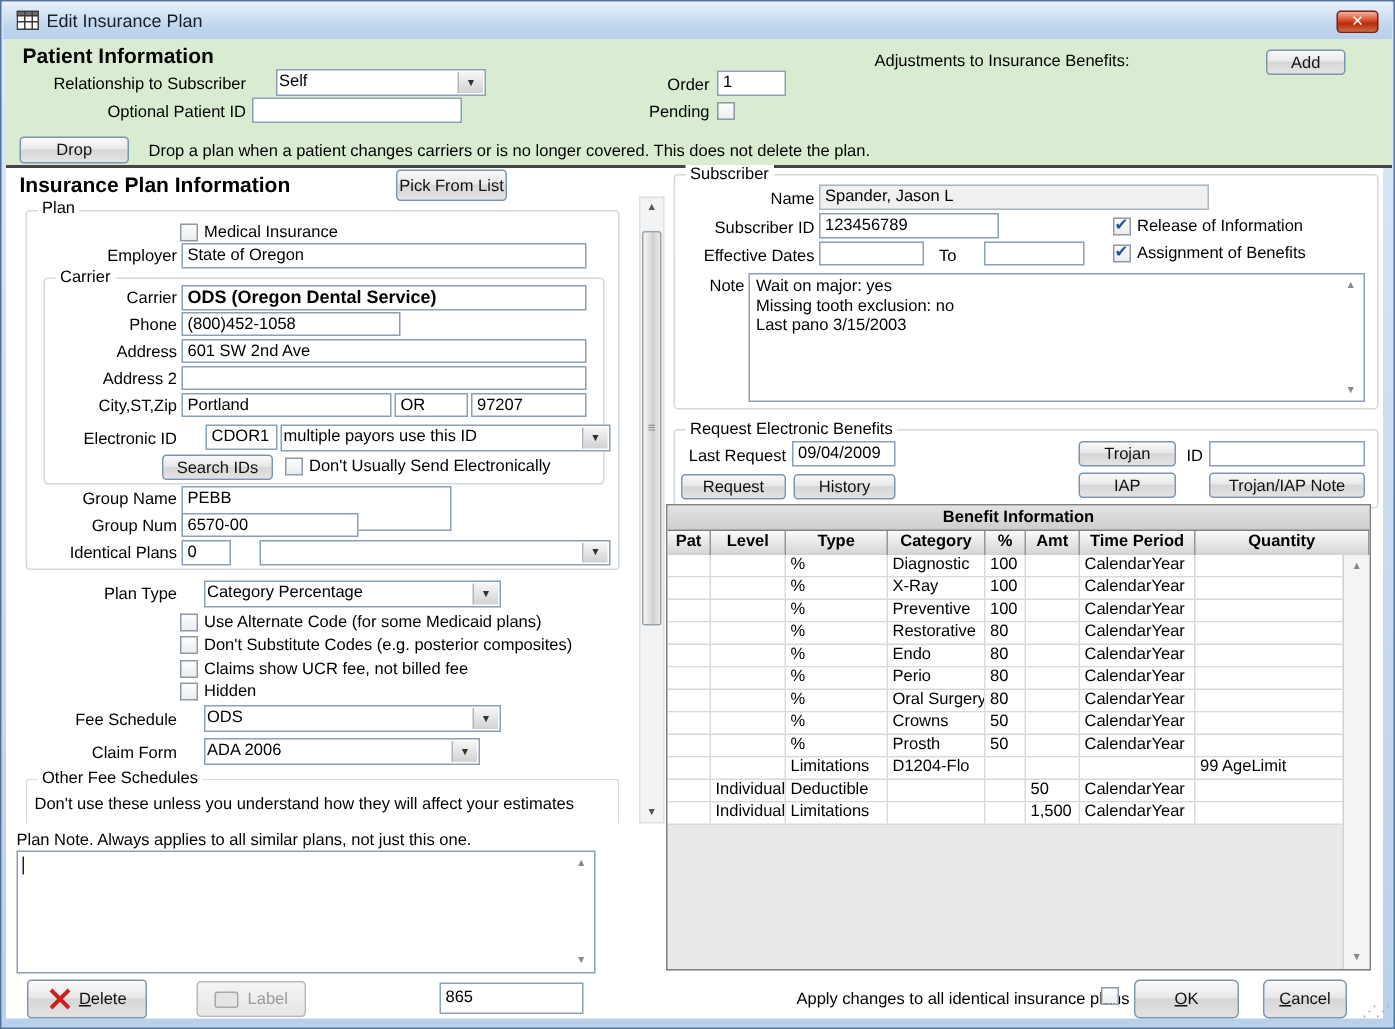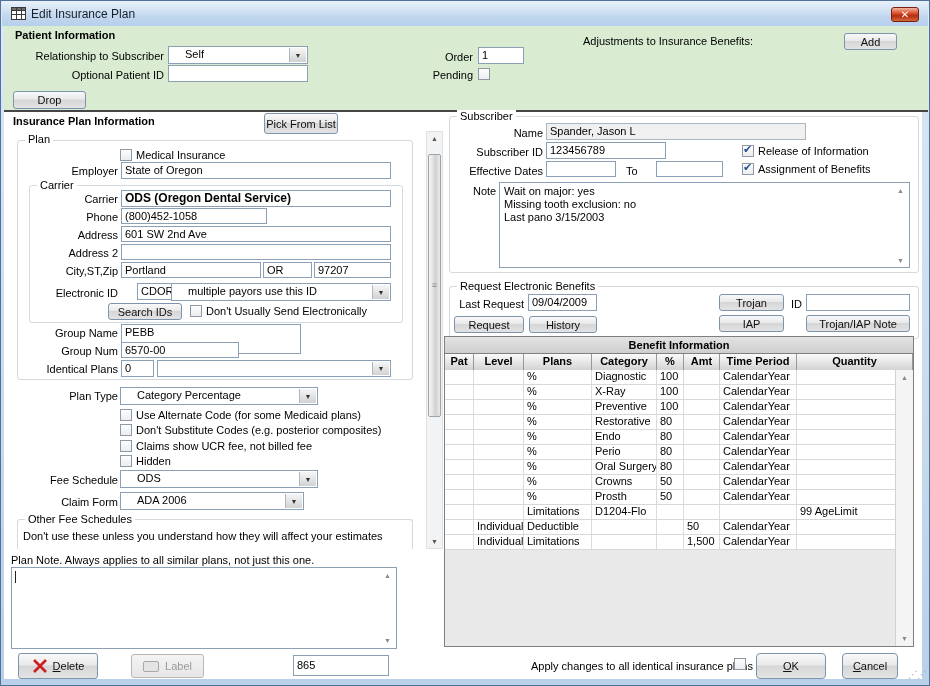--- a/index.html
+++ b/index.html
@@ -5,27 +5,27 @@
   html,body{margin:0;padding:0;background:#e8e8e8;}
   .window{position:relative;width:930px;height:686px;font-family:"Liberation Sans","DejaVu Sans",sans-serif;font-size:11px;color:#000;
     background:linear-gradient(#dce9f7,#b9d0ea);border:1px solid #50719a;box-sizing:border-box;overflow:hidden;}
   .titlebar{position:absolute;left:1px;top:0;right:1px;height:25px;background:linear-gradient(#eaf2fb,#c3d8ef 60%,#b6cfeb);}
   .title-text{position:absolute;left:29px;top:6px;font-size:12px;color:#15202b;white-space:nowrap;}
   .close-btn{position:absolute;right:9px;top:6px;width:28px;height:15px;border:1px solid #7c1d0e;border-radius:3px;
     background:linear-gradient(#f2b5a0,#d9532f 40%,#b52c10 60%,#d06a3d);color:#fff;font-size:10px;font-weight:bold;
     display:flex;align-items:center;justify-content:center;line-height:1;box-sizing:border-box;}
   .green{position:absolute;left:3px;top:25px;width:924px;height:84px;background:#d9ecd1;border-bottom:2px solid #454545;box-sizing:content-box;}
   .main{position:absolute;left:3px;top:111px;width:918px;height:567px;background:#fff;}
-  .h1{position:absolute;font-size:11px;font-weight:bold;white-space:nowrap;}
+  .h1{position:absolute;font-size:14px;font-weight:bold;white-space:nowrap;}
   .lbl{position:absolute;white-space:nowrap;font-size:11px;}
   .r{text-align:right;}
   .tb{position:absolute;box-sizing:border-box;background:#fff;border:1px solid #8ba0b5;padding:1px 3px;white-space:nowrap;overflow:hidden;line-height:13px;}
   .tb.ro{background:#f0f0f0;border-color:#aab6c0;}
   .bold{font-weight:bold;}
-  .dd{position:absolute;box-sizing:border-box;background:#fff;border:1px solid #8ba0b5;padding:1px 20px 1px 16px;white-space:nowrap;overflow:hidden;line-height:13px;}
+  .dd{position:absolute;box-sizing:border-box;background:#fff;border:1px solid #8ba0b5;padding:1px 20px 1px 1px;white-space:nowrap;overflow:hidden;line-height:13px;margin-left:16px;}
   .dd-arrow{position:absolute;right:1px;top:1px;bottom:1px;width:16px;background:linear-gradient(#f6f6f6,#d2d2d2);border-left:1px solid #aab8c6;
     display:flex;align-items:center;justify-content:center;font-size:7px;color:#333;}
   .btn{position:absolute;box-sizing:border-box;border:1px solid #7d94ad;border-radius:3px;color:#111;
     background:linear-gradient(#f9f9f9,#e9e9e9 45%,#d6d6d6 50%,#e3e3e3);display:flex;align-items:center;justify-content:center;font-size:11px;}
   .btn.disabled{color:#9a9a9a;border-color:#b7b7b7;background:linear-gradient(#f4f4f4,#e6e6e6);}
   .mn{display:block;}
   .mn::first-letter{text-decoration:underline;}
   .cb{position:absolute;width:12px;height:12px;box-sizing:border-box;border:1px solid #8d99a4;background:linear-gradient(#fdfdfd,#ebedf0);}
   .cb.checked::after{content:"✔";position:absolute;left:0px;top:-3px;color:#25519c;font-size:11px;font-weight:bold;}
   .grp{position:absolute;border:1px solid #d4d9dd;border-radius:3px;box-sizing:border-box;}
@@ -82,20 +82,21 @@
 
   <div class="lbl r" style="left:430px;top:50px;width:42px">Order</div>
   <div class="tb" style="left:477px;top:46px;width:46px;height:17px">1</div>
   <div class="lbl r" style="left:428px;top:68px;width:44px">Pending</div>
   <div class="cb" style="left:477px;top:67px"></div>
 
   <div class="lbl" style="left:582px;top:34px">Adjustments to Insurance Benefits:</div>
   <div class="btn" style="left:843px;top:32px;width:53px;height:17px">Add</div>
 
   <div class="btn" style="left:12px;top:90px;width:73px;height:18px">Drop</div>
+  <div class="lbl" style="left:98px;top:94px">Drop a plan when a patient changes carriers or is no longer covered.  This does not delete the plan.</div>
 
   <div class="main"></div>
 
   <div class="h1" style="left:12px;top:114px">Insurance Plan Information</div>
   <div class="btn" style="left:263px;top:112px;width:74px;height:21px">Pick From List</div>
 
   <div class="grp" style="left:16px;top:139px;width:396px;height:240px"></div>
   <div class="grp-lbl" style="left:24px;top:132px">Plan</div>
 
   <div class="cb" style="left:119px;top:148px"></div>
@@ -241,21 +242,21 @@
   <div class="lbl" style="left:790px;top:297px">ID</div>
   <div class="tb" style="left:805px;top:293px;width:104px;height:17px"></div>
   <div class="btn" style="left:718px;top:314px;width:65px;height:17px">IAP</div>
   <div class="btn" style="left:805px;top:314px;width:104px;height:17px">Trojan/IAP Note</div>
 
   <div class="btable">
     <div class="btitle">Benefit Information</div>
     <div class="bhead">
       <div class="bcell c0">Pat</div>
       <div class="bcell c1">Level</div>
-      <div class="bcell c2">Plans</div>
+      <div class="bcell c2">Type</div>
       <div class="bcell c3">Category</div>
       <div class="bcell c4">%</div>
       <div class="bcell c5">Amt</div>
       <div class="bcell c6">Time Period</div>
       <div class="bcell c7">Quantity</div>
     </div>
     <div class="bbody">
         <div class="brow">
           <div class="bcell c0"></div>
           <div class="bcell c1"></div>

